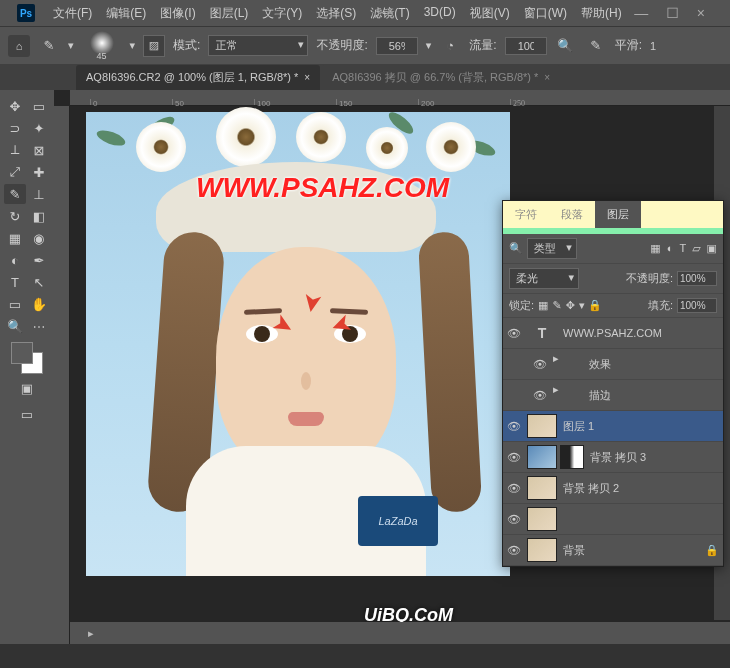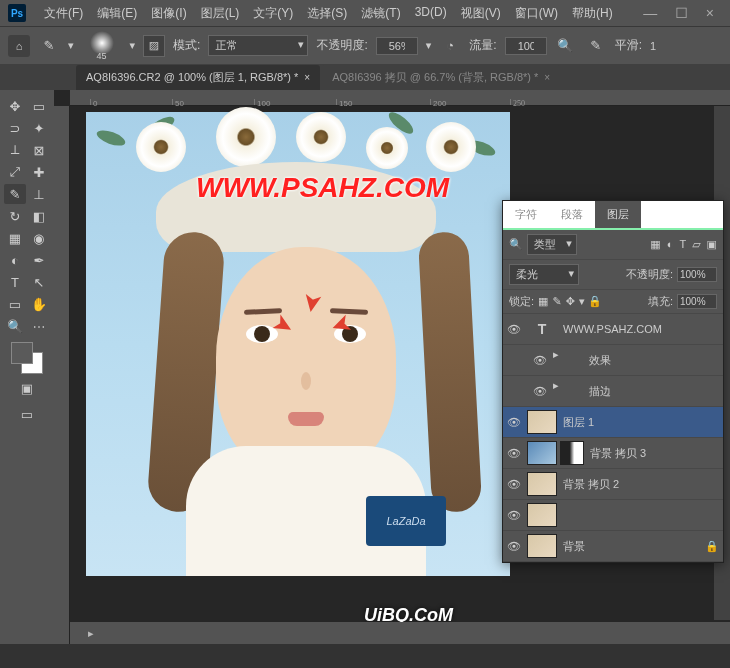--- a/index.html
+++ b/index.html
@@ -1,17 +1,17 @@
 <!DOCTYPE html>
 <html><head>
 <meta charset="utf-8">
 <style>
 *{margin:0;padding:0;box-sizing:border-box;font-family:"Microsoft YaHei",Arial,sans-serif;user-select:none}
 body{width:730px;height:668px;background:#323232;overflow:hidden;color:#ccc;font-size:11px}
-.titlebar{height:26px;background:#535353;display:flex;align-items:center;padding:0 8px}
+.titlebar{height:26px;background:#535353;display:flex;align-items:center;padding:0 17px}
 .ps-logo{width:18px;height:18px;background:#001e36;color:#31a8ff;display:flex;align-items:center;justify-content:center;font-weight:bold;font-size:10px;border-radius:2px;margin-right:12px}
 .menu{display:flex;gap:2px;flex:1}
 .menu span{padding:3px 6px;cursor:pointer;font-size:12px}
 .wincontrols{display:flex;gap:18px;margin-right:8px}
 .wincontrols span{cursor:pointer;font-size:14px;color:#aaa}
 .optbar{height:38px;background:#535353;border-top:1px solid #383838;display:flex;align-items:center;padding:0 8px;gap:8px}
 .home-icon{width:22px;height:22px;background:#404040;border-radius:3px;display:flex;align-items:center;justify-content:center}
 .brush-prev{width:40px;height:30px;display:flex;flex-direction:column;align-items:center;justify-content:center}
 .brush-dot{width:24px;height:24px;background:radial-gradient(circle,#fff 0%,transparent 70%);border-radius:50%}
 .brush-sz{font-size:9px;margin-top:-4px}
@@ -49,25 +49,25 @@
 .brow{position:absolute;width:38px;height:5px;background:#6a4a3a;border-radius:3px;top:62px}
 .brow.l{left:28px;transform:rotate(-3deg)}.brow.r{right:28px;transform:rotate(3deg)}
 .nose{position:absolute;top:125px;left:50%;width:10px;height:18px;margin-left:-5px;background:rgba(200,140,100,.3);border-radius:50%}
 .mouth{position:absolute;top:165px;left:50%;width:36px;height:14px;margin-left:-18px;background:#d8847a;border-radius:8px 8px 14px 14px}
 .hair{position:absolute;top:120px;width:60px;height:280px;background:linear-gradient(180deg,#8a6a4a,#6a5038);border-radius:30px}
 .hair.l{left:70px;transform:rotate(4deg)}.hair.r{right:35px;width:50px;transform:rotate(-3deg)}
 .body{position:absolute;bottom:0;left:100px;width:240px;height:130px;background:#f8f4ec;border-radius:60px 60px 0 0}
 .arrow{position:absolute;color:#e04030;font-size:22px;font-weight:bold}
 .watermark{position:absolute;top:60px;left:110px;color:#ff2020;font-size:28px;font-weight:bold;font-style:italic;text-shadow:0 0 3px #fff,0 0 3px #fff}
 .uibq{position:absolute;bottom:18px;left:310px;color:#fff;font-size:18px;font-weight:bold;font-style:italic;text-shadow:0 0 4px rgba(0,0,0,.8)}
-.bluebox{position:absolute;bottom:30px;right:64px;width:80px;height:50px;background:#1a4a7a;border-radius:4px;display:flex;align-items:center;justify-content:center;color:#cde;font-style:italic;font-size:11px}
+.bluebox{position:absolute;bottom:30px;right:72px;width:80px;height:50px;background:#1a4a7a;border-radius:4px;display:flex;align-items:center;justify-content:center;color:#cde;font-style:italic;font-size:11px}
 .vscroll{position:absolute;right:0;top:16px;bottom:24px;width:16px;background:#424242}
 .statusbar{position:absolute;bottom:0;left:16px;right:0;height:22px;background:#535353;display:flex;align-items:center;padding:0 12px;font-size:11px;color:#bbb}
 .panels{position:absolute;right:6px;top:200px;width:222px;background:#535353;border:1px solid #222;box-shadow:0 2px 12px rgba(0,0,0,.5)}
-.panel-tabs{display:flex;background:#ffffff;border-bottom:2px solid #86efac}
+.panel-tabs{display:flex;background:#fef9c3;border-bottom:6px solid #86efac}
 .ptab{padding:6px 12px;font-size:11px;cursor:pointer;color:#888}
 .ptab.active{background:#535353;color:#ddd}
 .panel-row{display:flex;align-items:center;padding:4px 6px;gap:4px;border-bottom:1px solid #484848}
 .panel-row .lbl{font-size:11px}
 .panel-row input{background:#404040;border:1px solid #666;color:#ccc;width:40px;font-size:10px;padding:1px 2px}
 .filter-icons{display:flex;gap:6px;margin-left:auto;font-size:11px}
 .layers-list{max-height:260px;overflow:auto}
 .layer{display:flex;align-items:center;padding:3px 4px;gap:6px;border-bottom:1px solid #484848;cursor:pointer}
 .layer.sel{background:#3a5a8a}
 .layer.child{padding-left:30px}
@@ -192,21 +192,21 @@
         </div>
     </div>
   </div>
 
   <div class="canvas-area">
     <div class="ruler-h" id="rulerh">
         <div class="ruler-tick" style="left: 20px;">0</div>
         <div class="ruler-tick" style="left: 102px;">50</div>
         <div class="ruler-tick" style="left: 184px;">100</div>
         <div class="ruler-tick" style="left: 266px;">150</div>
-        <div class="ruler-tick" style="left: 360px; margin-top: 45px;">200</div>
+        <div class="ruler-tick" style="left: 348px; margin-top: 45px;">200</div>
         <div class="ruler-tick" style="left: 440px; font-family: Liberation Serif, serif;">250</div>
       </div>
     <div class="ruler-v"></div>
     <div class="canvas">
       <div class="flowers">
         <div class="leaf" style="top:20px;left:10px"></div>
           <div class="leaf" style="top:8px;left:60px;transform:rotate(-30deg)"></div>
         <div class="leaf" style="top:5px;left:300px;transform:rotate(40deg)"></div>
           <div class="leaf" style="top:30px;left:380px"></div>
         <div class="flower" style="top:10px;left:50px"></div>

